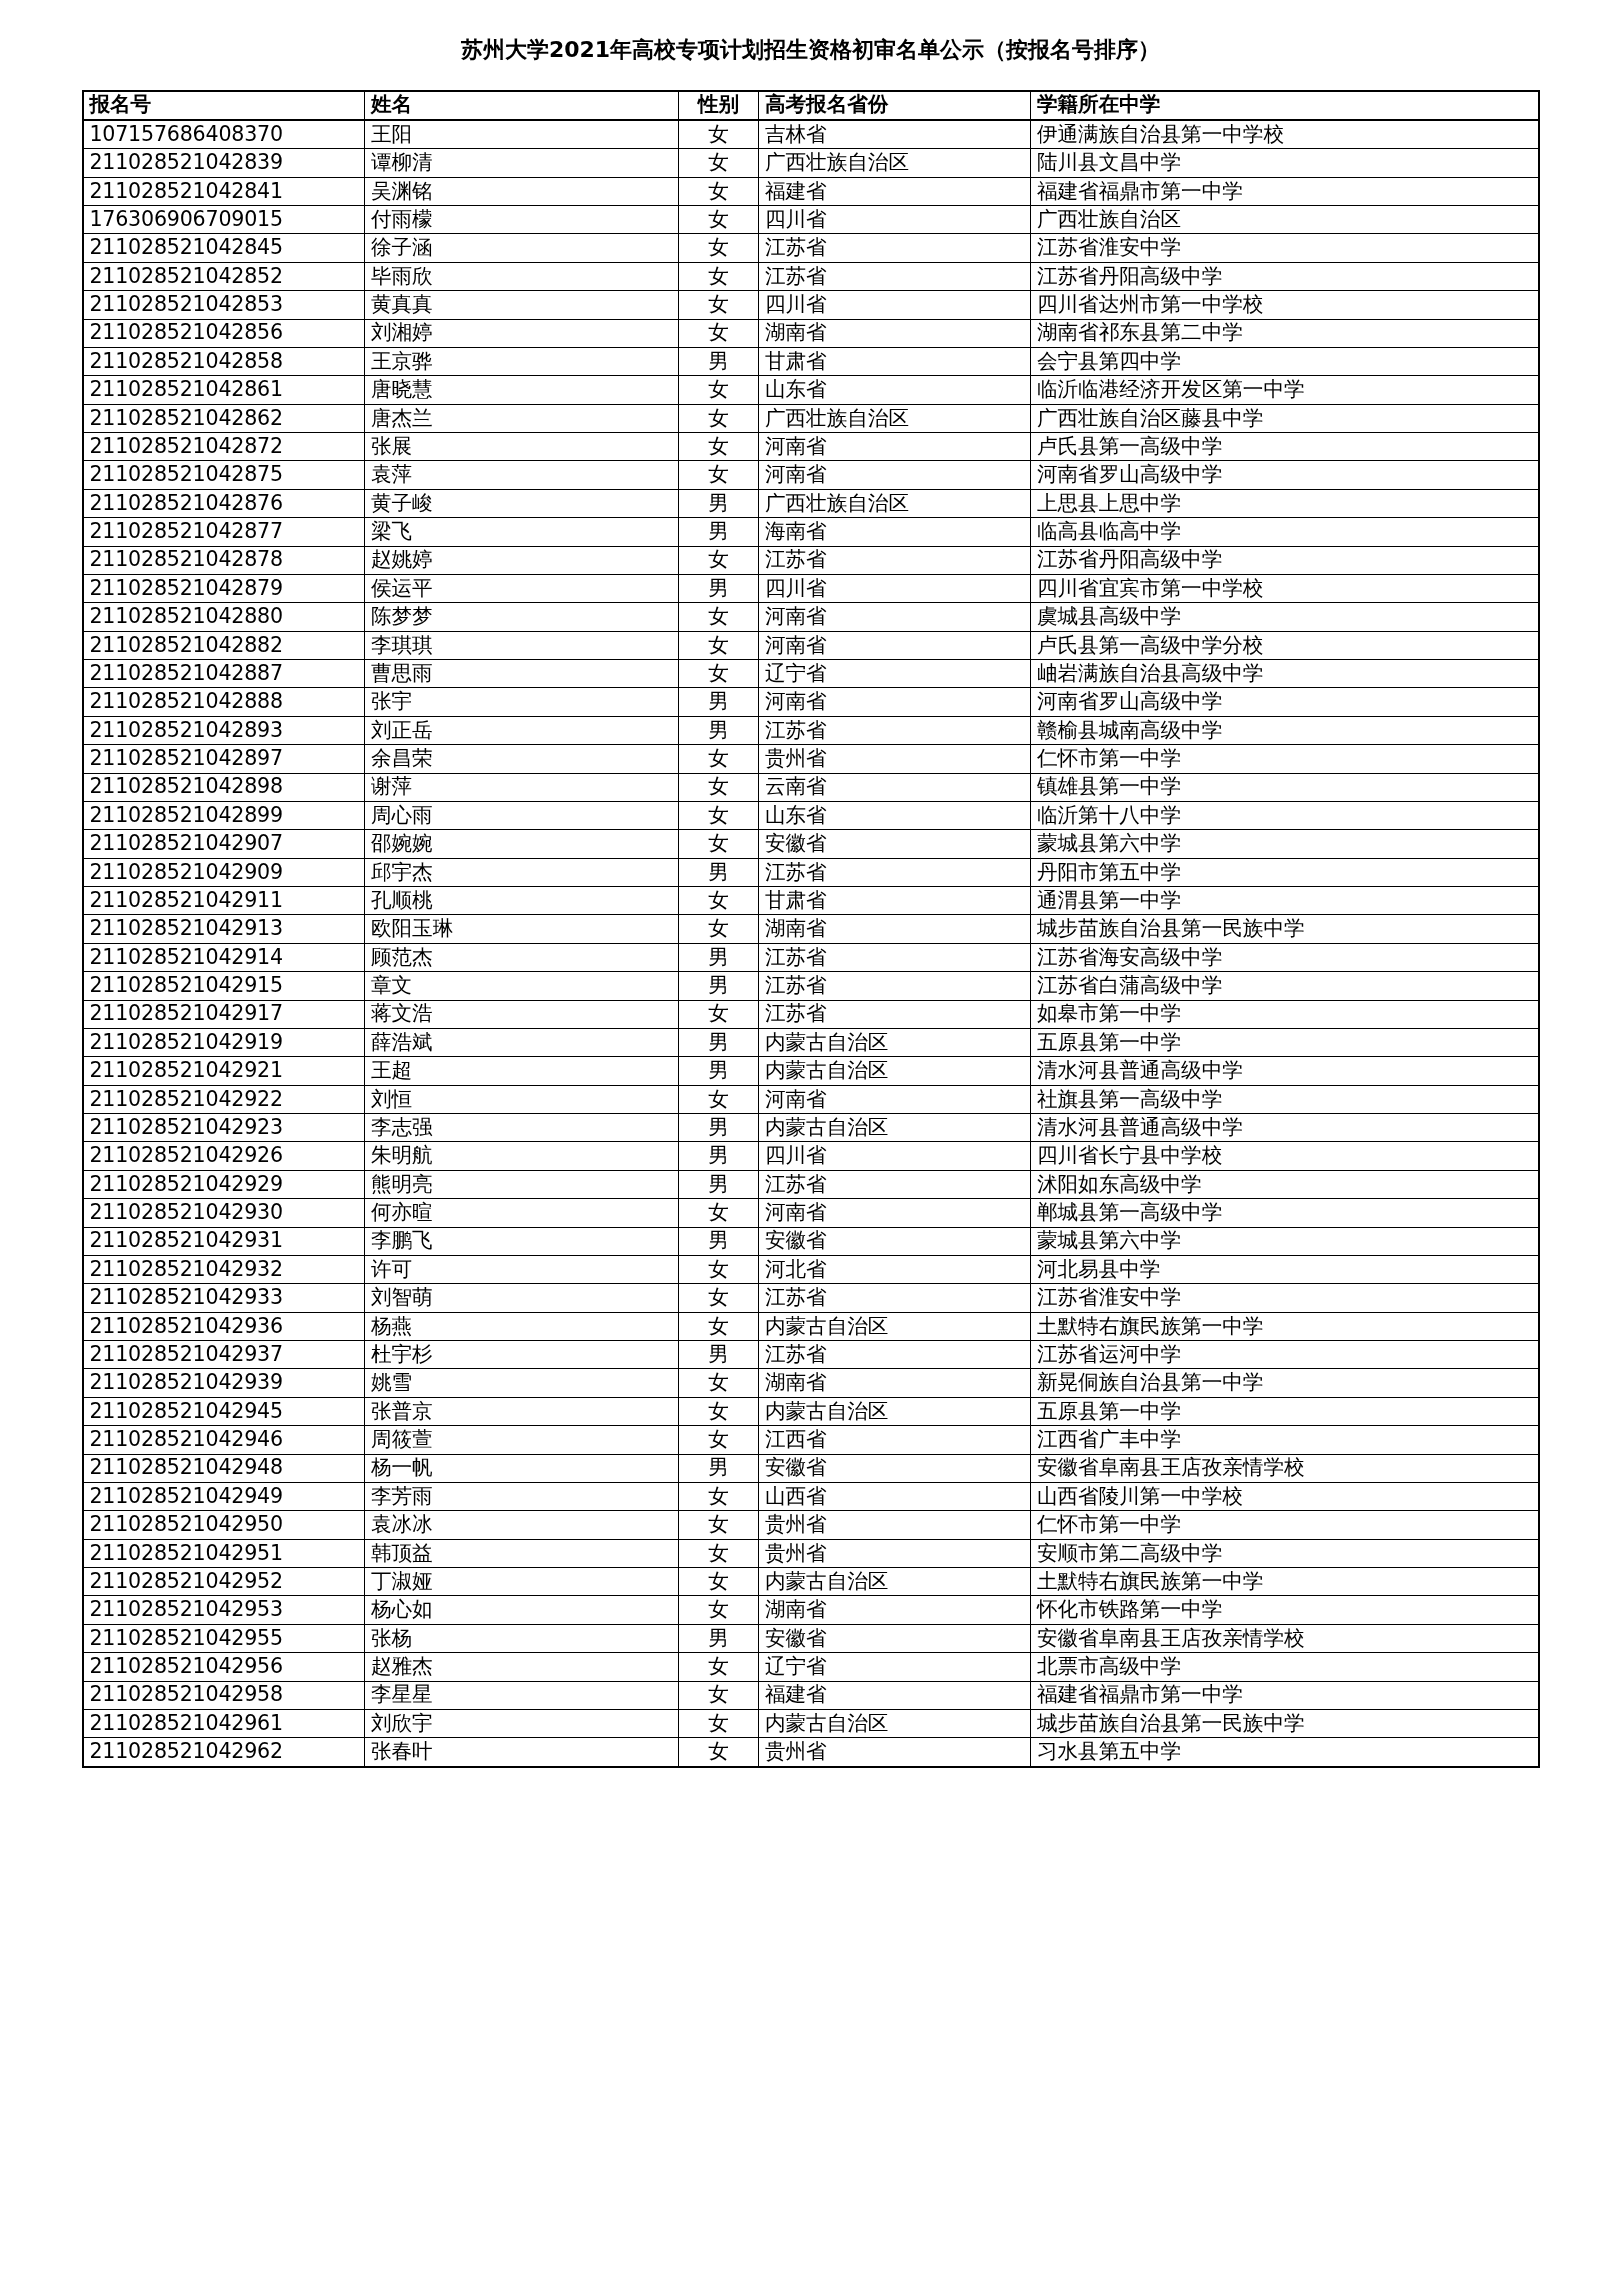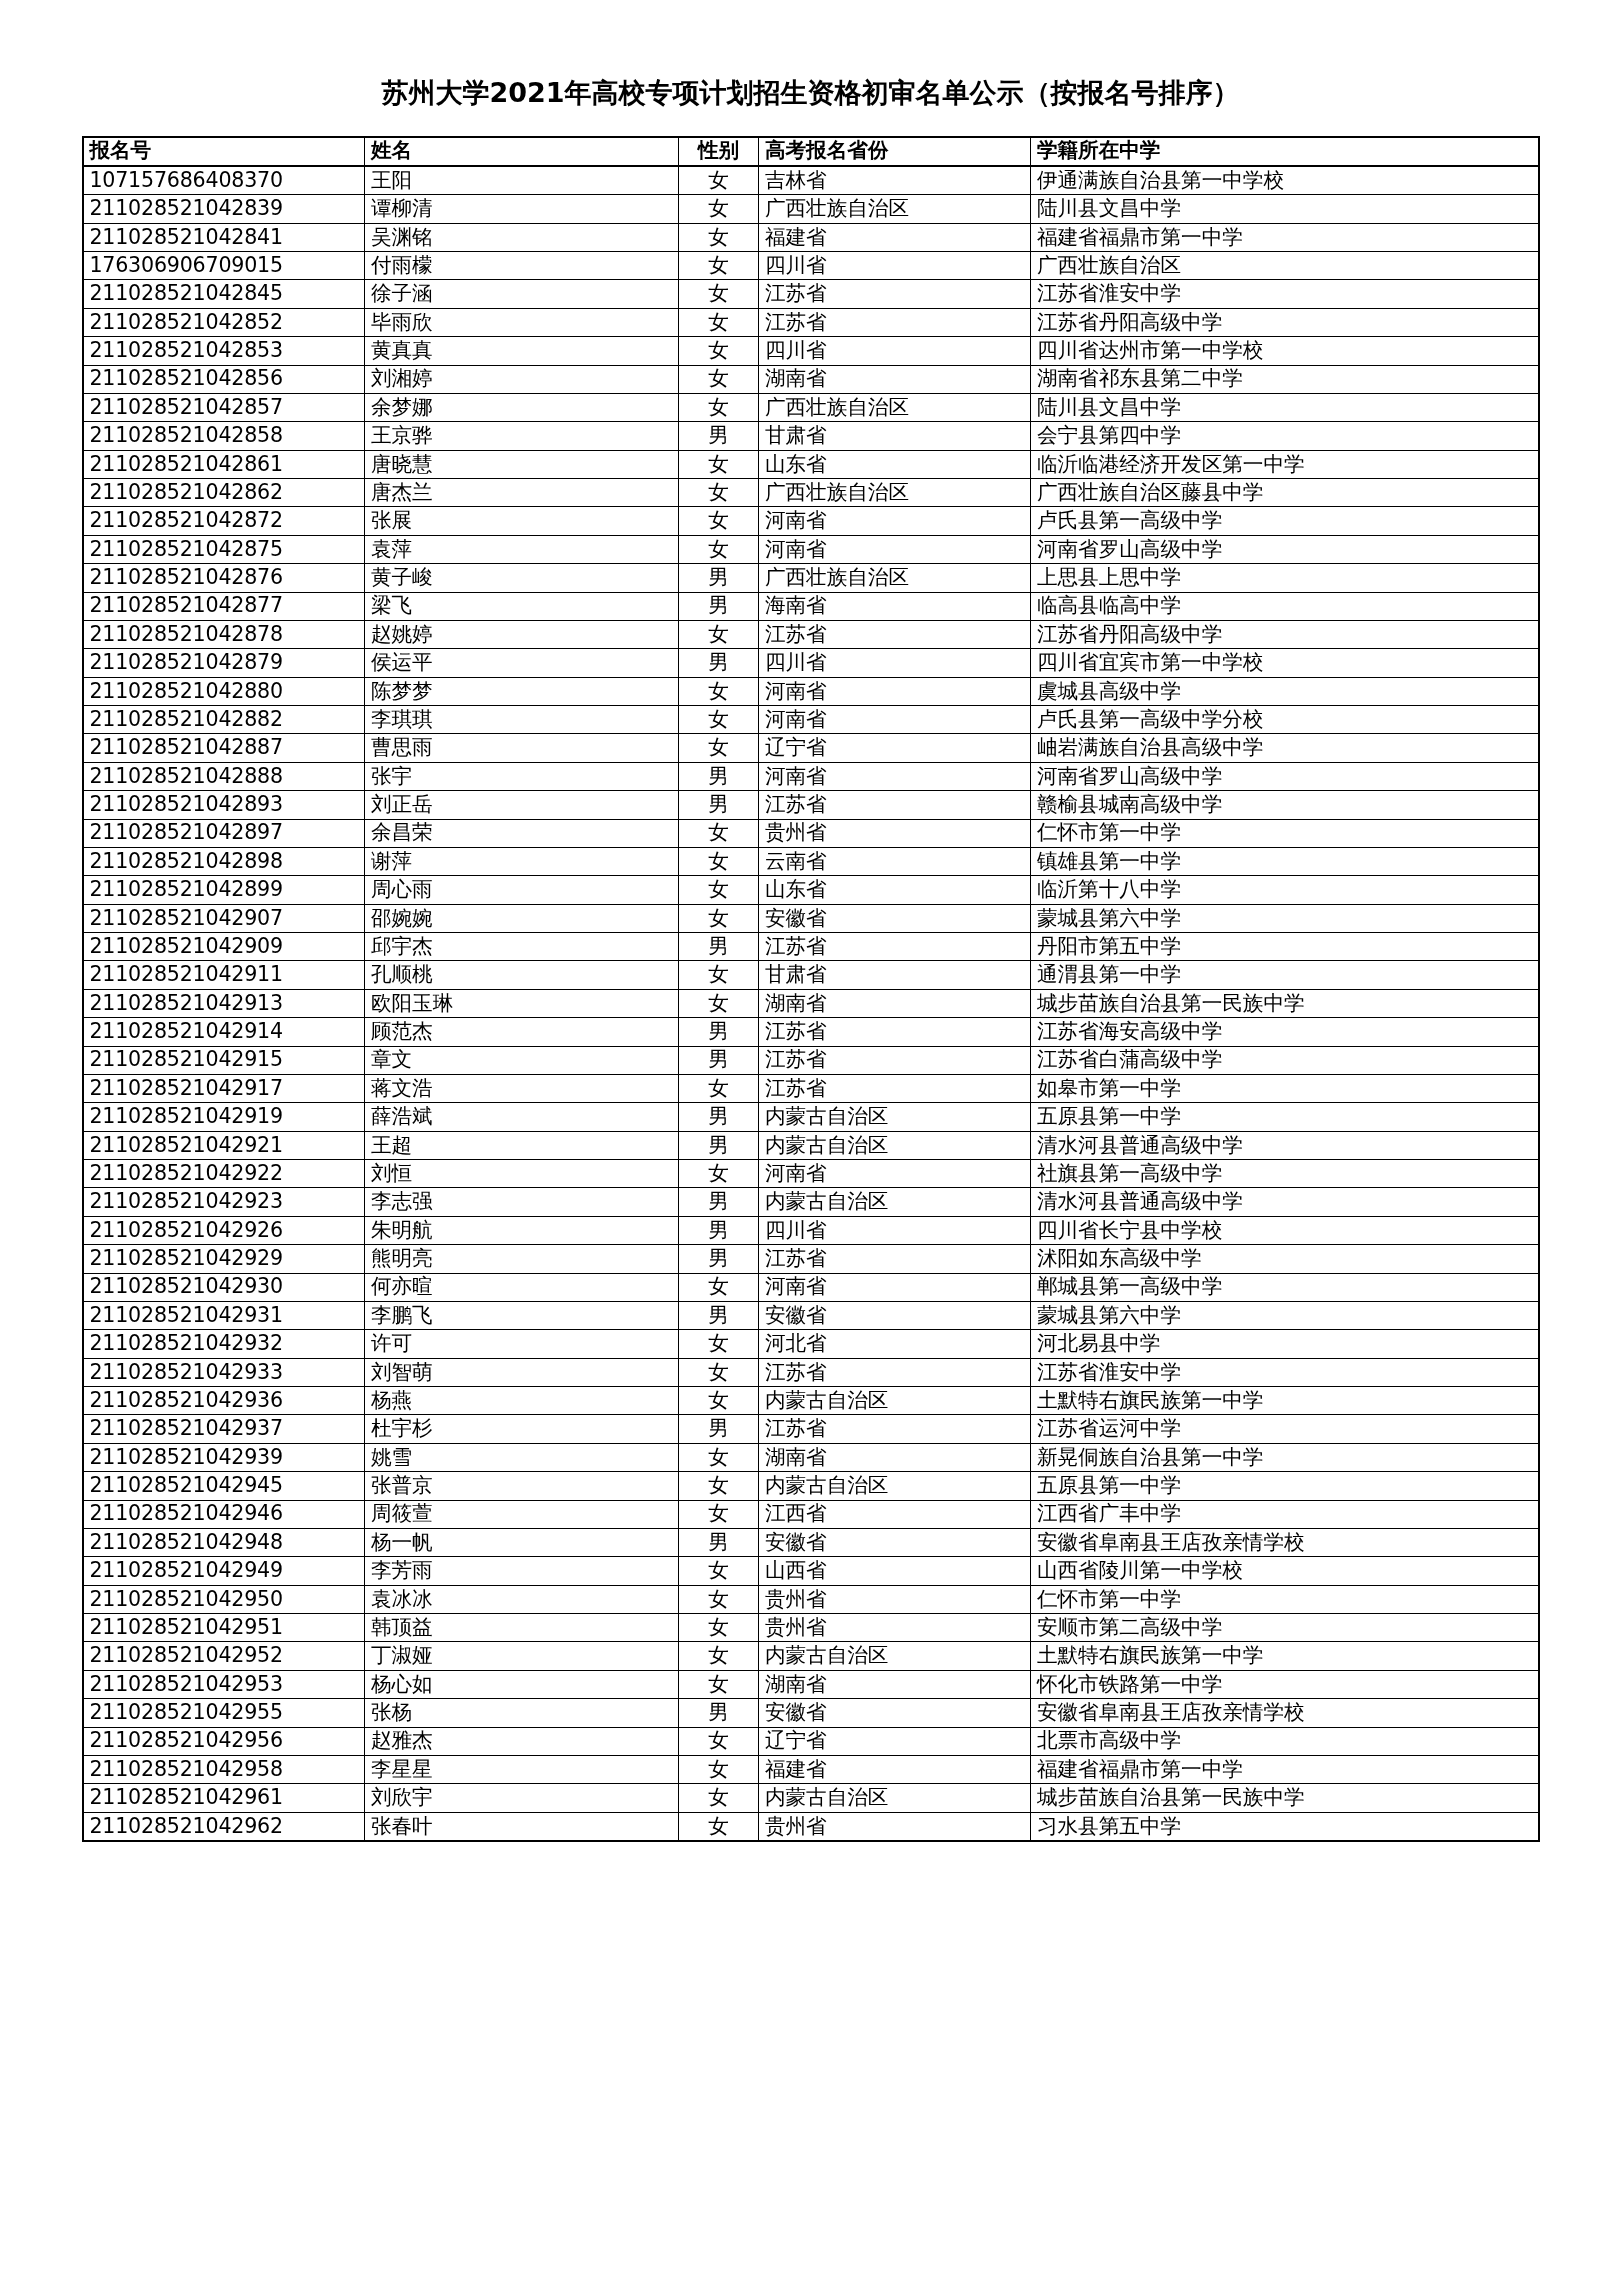--- a/index.html
+++ b/index.html
@@ -16,27 +16,26 @@
   }
   .page {
     position: relative;
     width: 1621px;
     height: 2293px;
     box-sizing: border-box;
     padding: 0;
   }
   .doc-title {
     text-align: center;
-    font-size: 27px;
+    font-size: 22px;
     font-weight: bold;
     letter-spacing: 0px;
     padding-top: 35px;
     padding-bottom: 21.6px;
     font-family: "DejaVu Sans", "Liberation Sans", sans-serif;
-    margin-top: 40px;
   }
   table.roster {
     border-collapse: collapse;
     margin: 3px auto;
     width: 1457px;
     table-layout: fixed;
     border: 2.5px solid #000;
   }
   table.roster th,
   table.roster td {
@@ -151,27 +150,20 @@
           <td class="school">四川省达州市第一中学校</td>
         </tr>
         <tr>
           <td class="num">211028521042856</td>
           <td class="name">刘湘婷</td>
           <td class="sex">女</td>
           <td class="prov">湖南省</td>
           <td class="school">湖南省祁东县第二中学</td>
         </tr>
         <tr>
-          <td class="num">211028521042857</td>
-          <td class="name">余梦娜</td>
-          <td class="sex">女</td>
-          <td class="prov">广西壮族自治区</td>
-          <td class="school">陆川县文昌中学</td>
-        </tr>
-        <tr>
           <td class="num">211028521042858</td>
           <td class="name">王京骅</td>
           <td class="sex">男</td>
           <td class="prov">甘肃省</td>
           <td class="school">会宁县第四中学</td>
         </tr>
         <tr>
           <td class="num">211028521042861</td>
           <td class="name">唐晓慧</td>
           <td class="sex">女</td>

